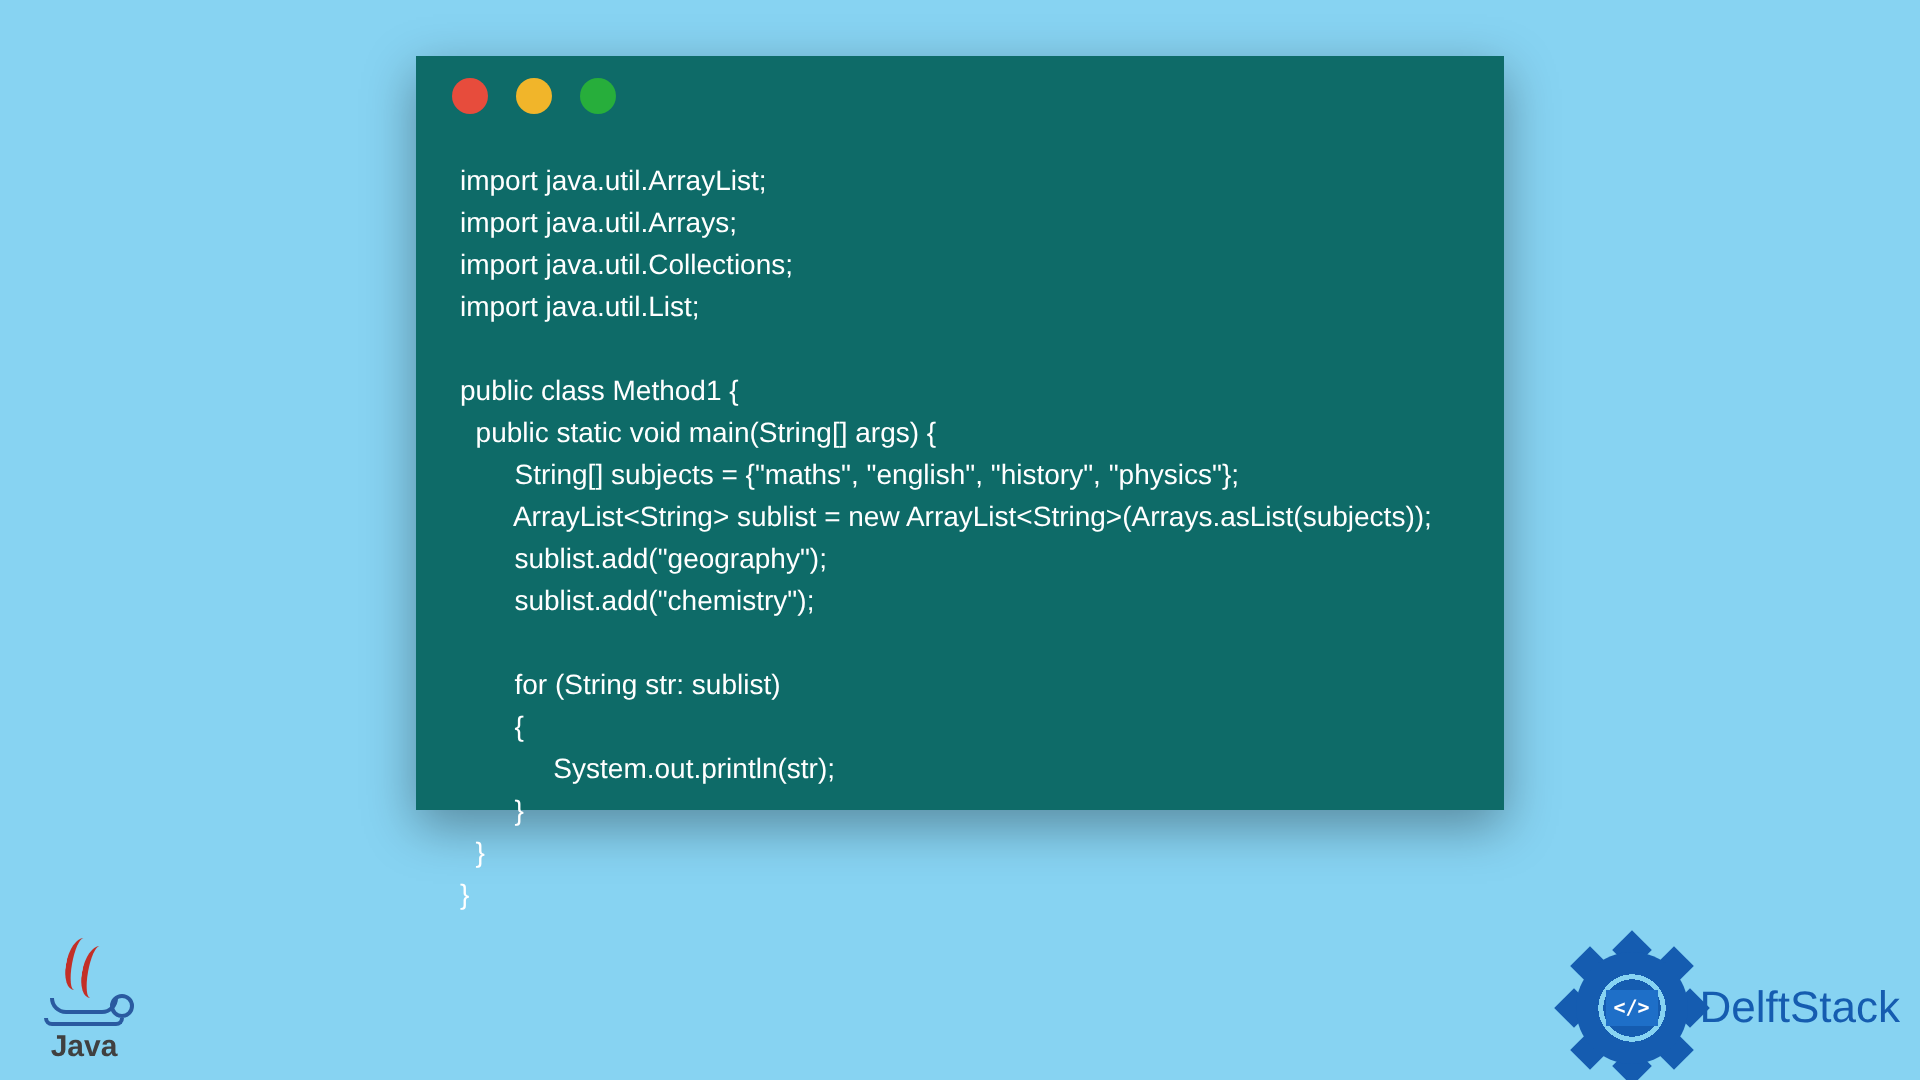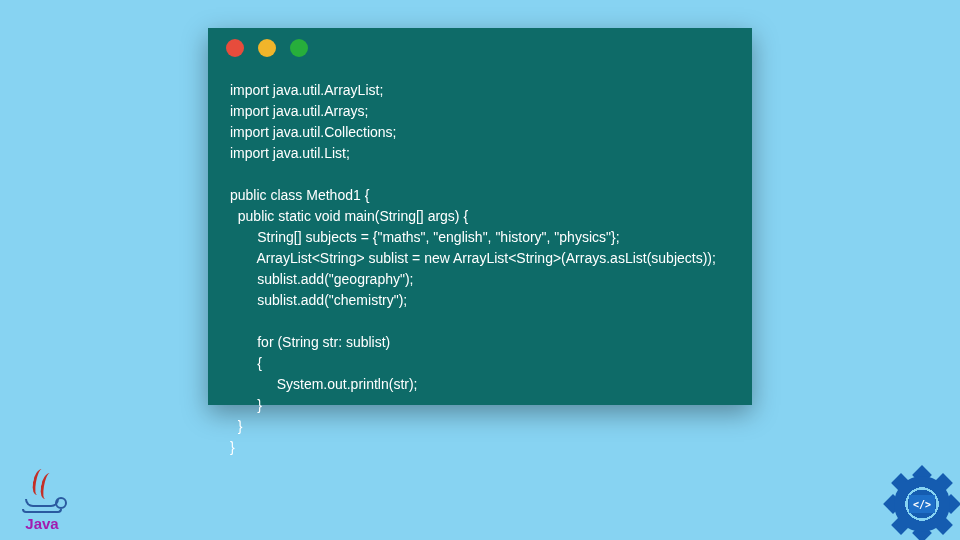--- a/index.html
+++ b/index.html
@@ -90,21 +90,21 @@
     }
     .java-saucer {
       width: 40px;
       height: 4px;
       border: 2px solid #2a5aa0;
       border-top: none;
       border-radius: 0 0 16px 16px;
       margin-top: 2px;
     }
     .java-text {
-      color: #a21caf;
+      color: #404040;
       font-weight: bold;
       font-size: 15px;
       margin-top: 2px;
     }
     .delftstack {
       position: absolute;
       right: 10px;
       bottom: 8px;
       display: flex;
       align-items: center;
@@ -213,13 +213,14 @@
       <div class="ds-diamond d3"></div>
       <div class="ds-diamond d4"></div>
       <div class="ds-diamond d5"></div>
       <div class="ds-diamond d6"></div>
       <div class="ds-diamond d7"></div>
       <div class="ds-diamond d8"></div>
     </div>
     <div class="ds-gear"></div>
     <div class="ds-center">&lt;/&gt;</div>
   </div>
+  <div class="ds-text">DelftStack</div>
 </div>
 
 </body></html>

